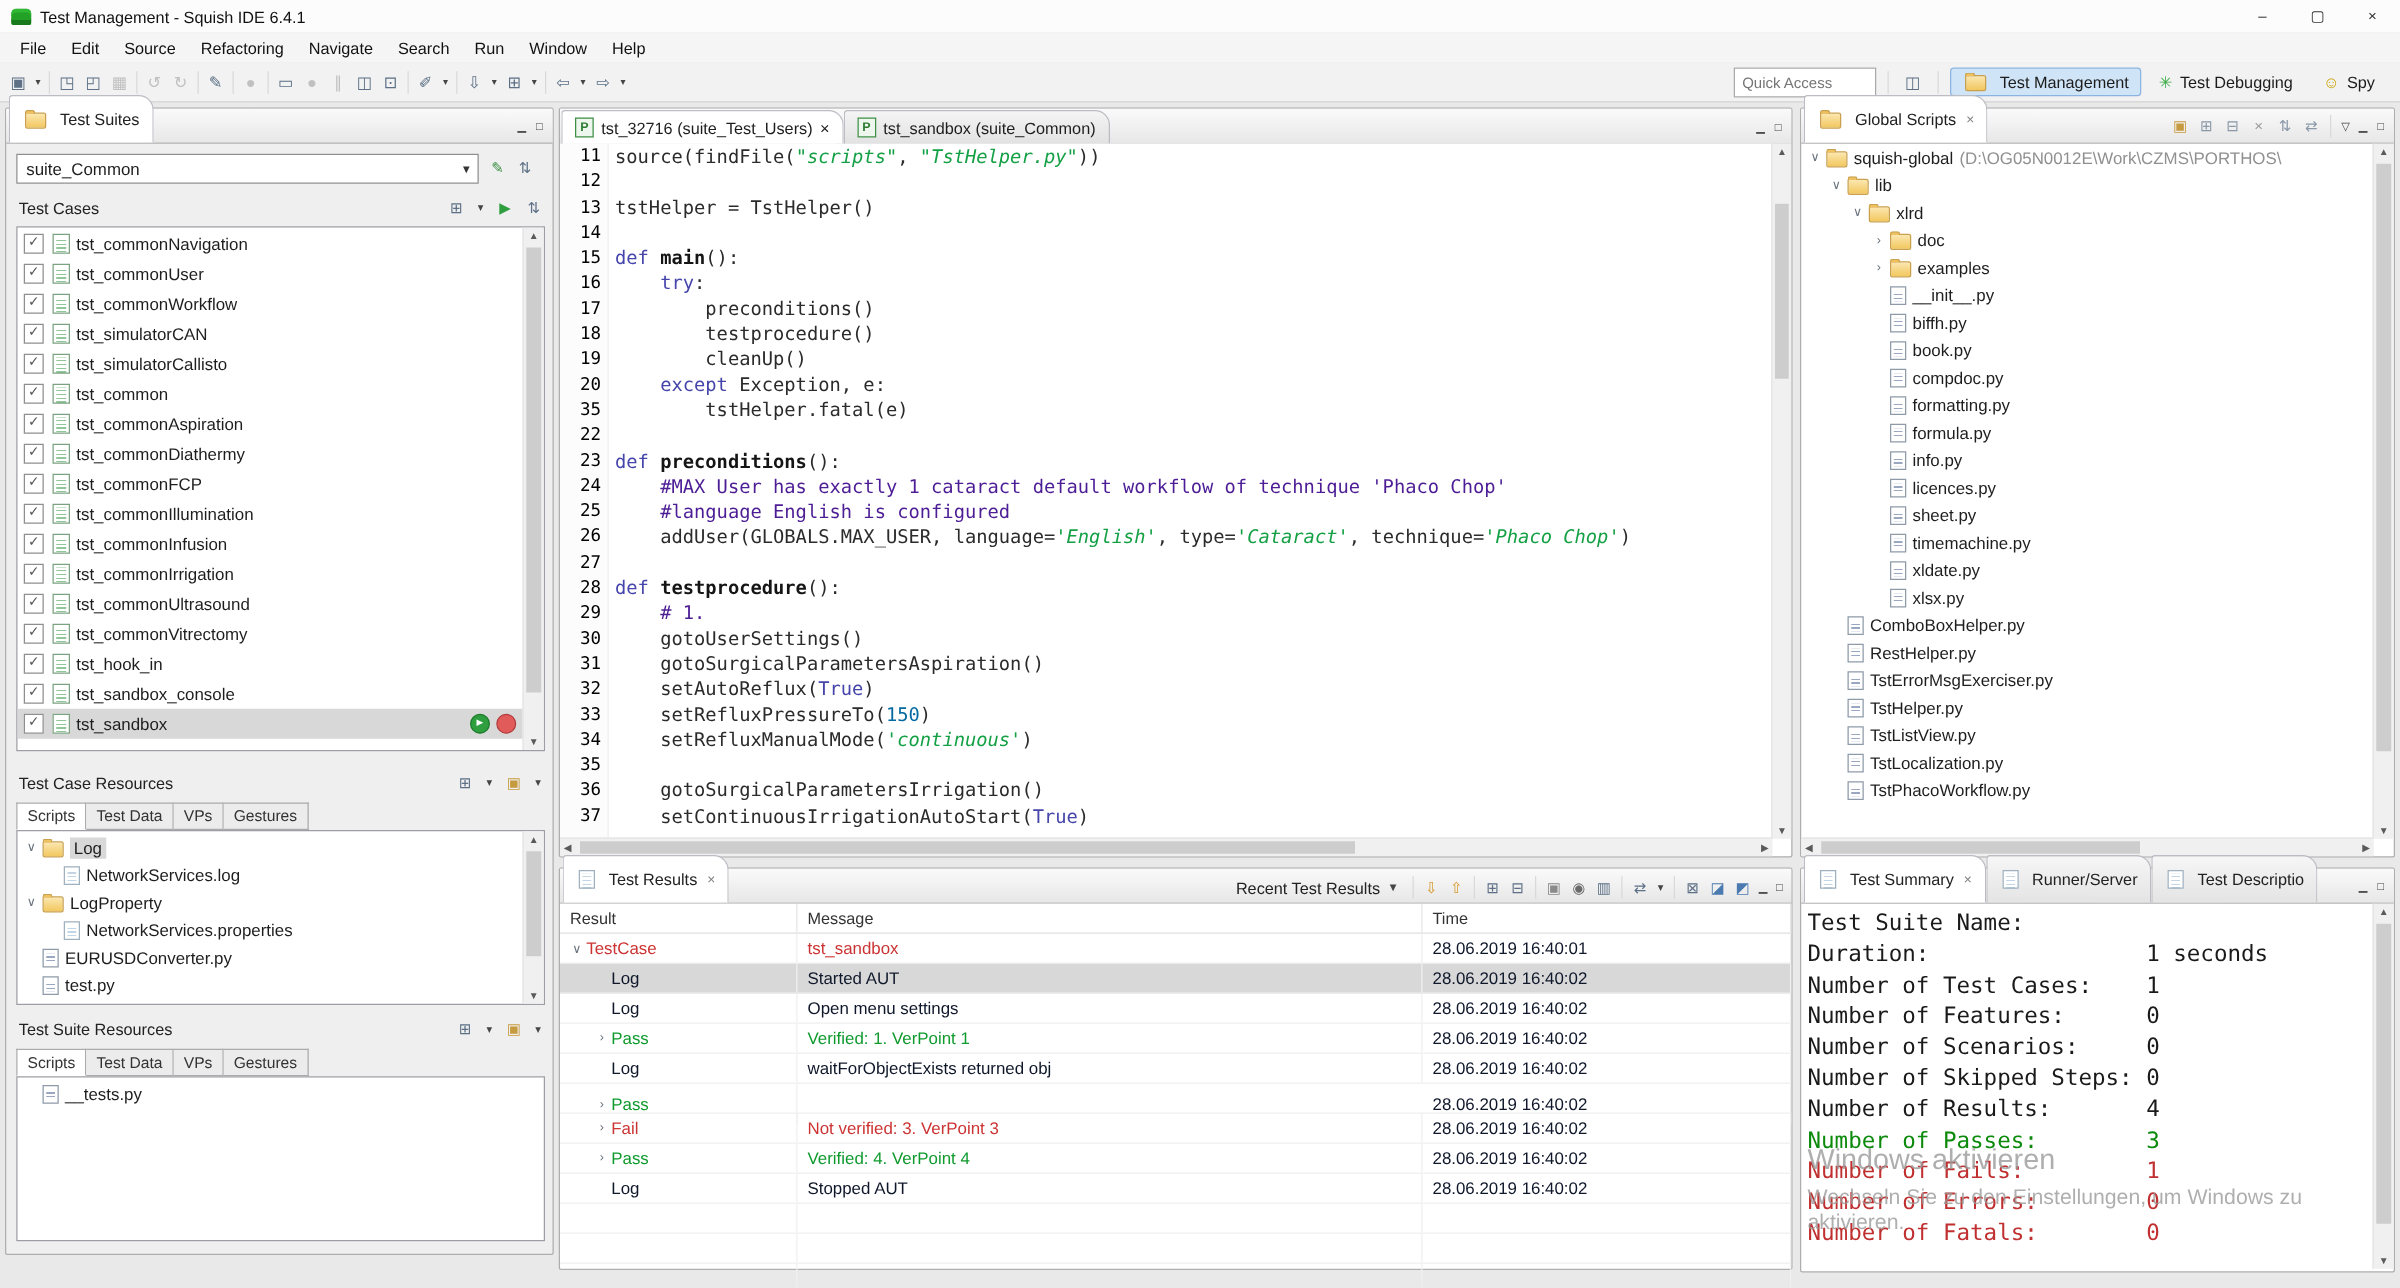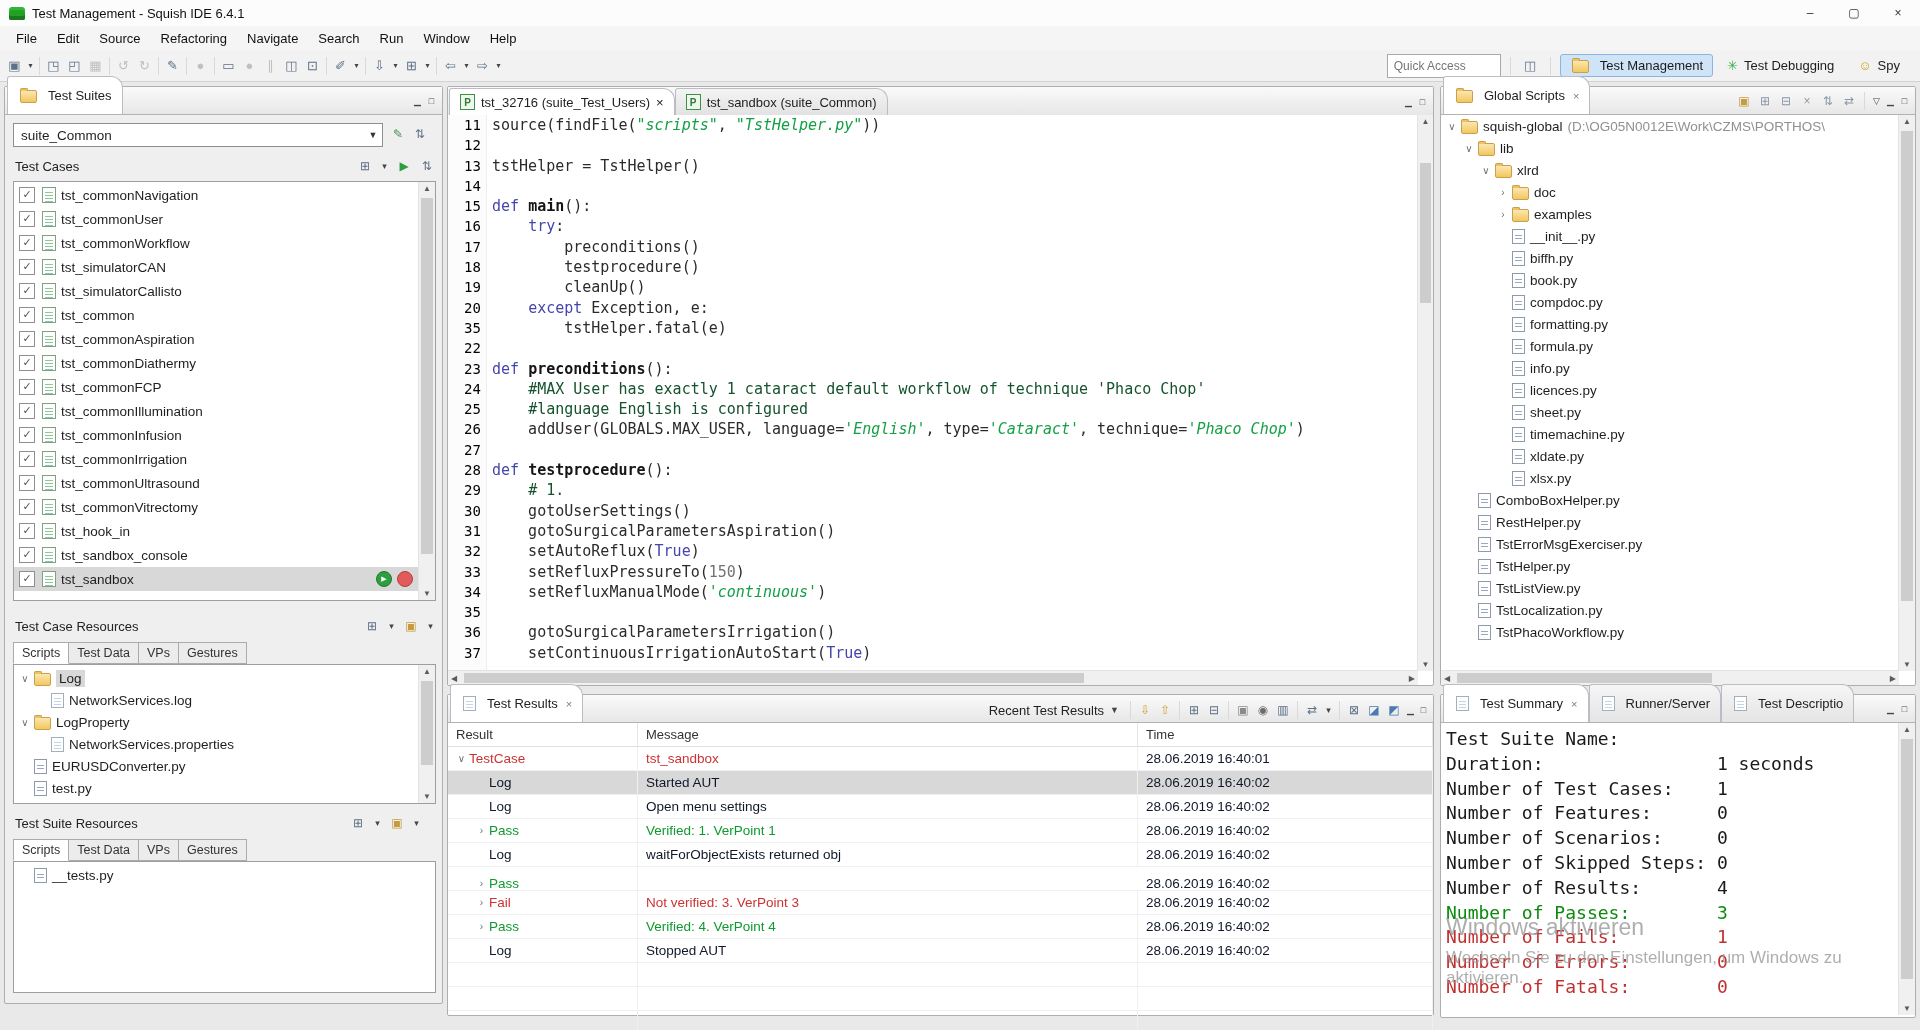--- a/index.html
+++ b/index.html
@@ -69,21 +69,21 @@
   
   .etab-row{height:28px;display:flex;align-items:flex-end;background:linear-gradient(#fafafa,#e7e7e7);border-bottom:1px solid #b3b3b3;padding-left:1px;}
   .etab{height:27px;box-sizing:border-box;display:inline-flex;align-items:center;gap:6px;padding:0 10px;font-size:13px;border:1px solid #bcbcc4;border-bottom:none;border-radius:3px 12px 0 0;background:linear-gradient(#f4f4f4,#e2e2e2);}
   .etab.active{background:#fff;}
   .code-wrap{position:absolute;background:#fff;overflow:hidden;}
   .gutter{position:absolute;left:0;top:0;bottom:0;width:38px;background:#fcfcfc;border-right:1px solid #eee;}
   .gut-num{height:20.3px;line-height:20.3px;text-align:right;padding-right:7px;color:#000000;font-family:"DejaVu Sans Mono",monospace;font-size:14px;padding-left:16px;}
   .code-lines{position:absolute;left:38px;top:0;right:0;bottom:0;padding-left:6px;}
   .cl{height:20.3px;line-height:20.3px;white-space:pre;font-family:"DejaVu Sans Mono",monospace;font-size:15px;}
   .tok-p{color:#2b2b2b;} .tok-kw{color:#4545ab;} .tok-fn{color:#151515;font-weight:bold;}
-  .tok-str{color:#14a045;font-style:italic;} .tok-com{color:#14532d;} .tok-num{color:#737373;}
+  .tok-str{color:#14a045;font-style:italic;} .tok-com{color:#4c1d95;} .tok-num{color:#0369a1;}
   
   .res-toolbar{margin-left:auto;display:flex;align-items:center;gap:2px;padding:0 4px 3px 0;}
   .res-combo{display:flex;align-items:center;gap:6px;font-size:13px;padding:0 6px;color:#222;}
   .res-grid{display:grid;grid-template-columns:190px 500px 1fr;}
   .res-head{height:23px;background:#fff;border-bottom:1px solid #e0e0e0;}
   .res-head>div{display:flex;align-items:center;padding-left:8px;font-size:13px;color:#333;border-right:1px solid #e6e6e6;}
   .res-row{height:23px;border-bottom:1px solid #f0f0f0;}
   .res-row>div{display:flex;align-items:center;font-size:13.5px;border-right:1px solid #f0f0f0;overflow:hidden;white-space:nowrap;}
   .res-row.sel{background:#d8d8d8;}
   .r-pass{color:#0f9a2e;} .r-fail{color:#cc3333;} .r-log{color:#0f172a;}
@@ -348,21 +348,21 @@
           <span class="icon-pyfile"></span>
           <span class="tree-label">test.py</span>
         </div>
       </div>
     <div class="vsb" style="top:0;bottom:0;right:0;">
       <span class="sb-btn" style="top:2px;left:0;right:0;">▲</span>
       <div class="sb-thumb" style="left:2px;right:2px;top:16px;height:84px;"></div>
       <span class="sb-btn" style="bottom:2px;left:0;right:0;">▼</span>
     </div>
   </div>
-  <div class="sec-head" style="left:10px;top:727px;right:20px;">
+  <div class="sec-head" style="left:10px;top:727px;right:6px;">
     <span class="section-label">Test Suite Resources</span>
     <div id="tsr-icons" style="margin-left:auto;display:flex;gap:5px;">
         <span class="vt-ic" style="color: rgb(93, 112, 134);">⊞</span>
         <span class="vt-ic small" style="color: rgb(69, 69, 69);">▾</span>
         <span class="vt-ic" style="color: rgb(198, 154, 62);">▣</span>
         <span class="vt-ic small" style="color: rgb(69, 69, 69);">▾</span>
       </div>
   </div>
   <div class="tabstrip" id="tsr-tabs" style="left:8px;top:751px;">
       <div class="rtab active">Scripts</div>

